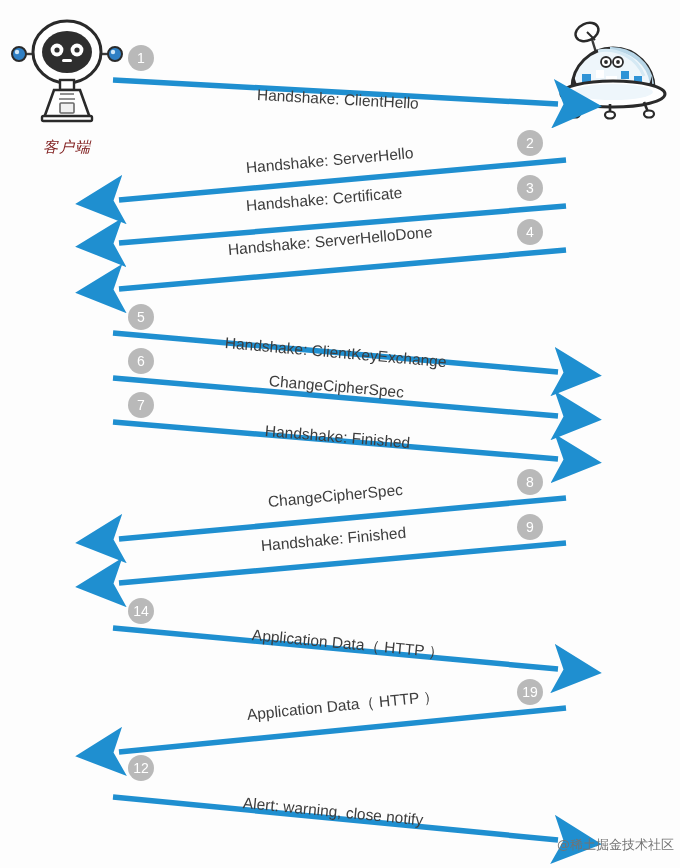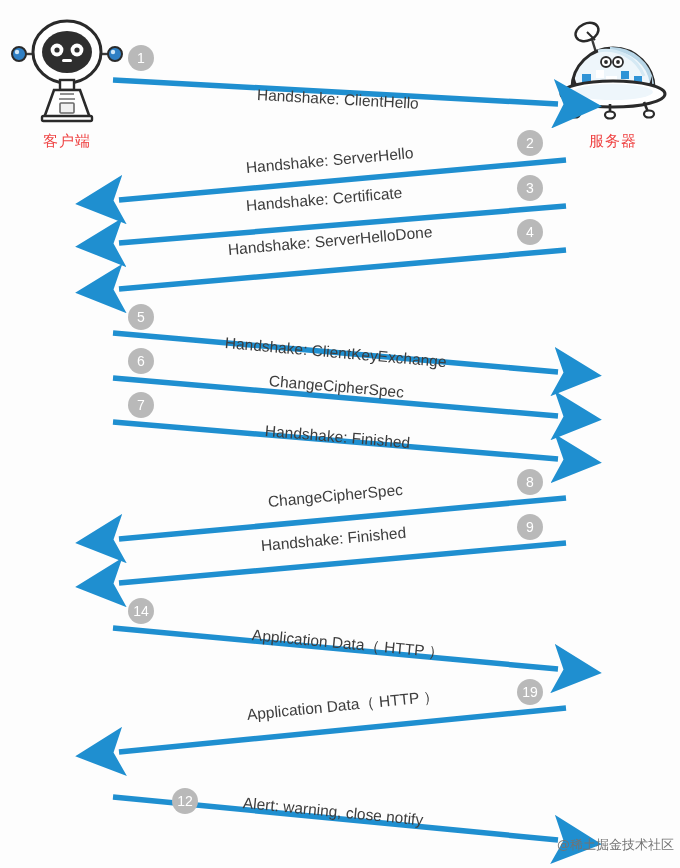--- a/index.html
+++ b/index.html
@@ -2,22 +2,22 @@
 <html><head>
 <meta charset="utf-8">
 <style>
   html,body{margin:0;padding:0;background:#ffffff;}
   body{width:680px;height:868px;position:relative;overflow:hidden;
        font-family:"Liberation Sans","DejaVu Sans",sans-serif;
        background:#fdfdfd;}
   #stage{position:absolute;left:0;top:0;width:680px;height:868px;}
   svg.layer{position:absolute;left:0;top:0;width:680px;height:868px;overflow:visible;}
   .endpoint{position:absolute;width:130px;text-align:center;}
-  .endpoint .caption{font-size:15px;color:#ef4444;letter-spacing:1px;
-        font-family:"DejaVu Sans","Liberation Sans",sans-serif;margin-top:2px;}
+  .endpoint .caption{font-size:15px;color:#7f1d1d;letter-spacing:1px;
+        font-family:"DejaVu Sans","Liberation Sans",sans-serif;margin-top:8px;font-style:italic;}
   .client-wrap{left:2px;top:14px;}
   .server-wrap{left:548px;top:14px;}
   .badge{position:absolute;width:26px;height:26px;border-radius:50%;
          background:#b9b9b9;color:#ffffff;font-size:14px;line-height:26px;
          text-align:center;font-family:"Liberation Sans",sans-serif;}
   .msg-label{position:absolute;white-space:nowrap;font-size:15.5px;color:#3d3d3d;
              font-family:"Liberation Sans","DejaVu Sans",sans-serif;
              transform-origin:left center;}
   .watermark{position:absolute;right:6px;bottom:14px;font-size:13px;color:#737373;
              font-family:"DejaVu Sans","Liberation Sans",sans-serif;letter-spacing:0px;}
@@ -91,21 +91,20 @@
       <ellipse cx="65" cy="80" rx="52" ry="13" fill="#ffffff" stroke="#2a2a2a" stroke-width="3"></ellipse>
       <ellipse cx="65" cy="78" rx="40" ry="8" fill="#eef6fb" stroke="none"></ellipse>
 
       <path d="M32 88 L28 98" stroke="#2a2a2a" stroke-width="2.6" fill="none"></path>
       <ellipse cx="27" cy="100" rx="5" ry="3.5" fill="#ffffff" stroke="#2a2a2a" stroke-width="2.2"></ellipse>
       <path d="M62 90 L62 99" stroke="#2a2a2a" stroke-width="2.6" fill="none"></path>
       <ellipse cx="62" cy="101" rx="5" ry="3.5" fill="#ffffff" stroke="#2a2a2a" stroke-width="2.2"></ellipse>
       <path d="M96 88 L100 98" stroke="#2a2a2a" stroke-width="2.6" fill="none"></path>
       <ellipse cx="101" cy="100" rx="5" ry="3.5" fill="#ffffff" stroke="#2a2a2a" stroke-width="2.2"></ellipse>
     </svg>
-    <div class="caption">服务器</div>
   </div>
 
   <svg class="layer">
     <defs>
       <marker id="ah-r" markerWidth="9" markerHeight="9" refX="1" refY="4.5" orient="auto" markerUnits="strokeWidth">
         <path d="M0,0 L9,4.5 L0,9 L2,4.5 Z" fill="#1f8fd0"></path>
       </marker>
       <marker id="ah-l" markerWidth="9" markerHeight="9" refX="1" refY="4.5" orient="auto" markerUnits="strokeWidth">
         <path d="M0,0 L9,4.5 L0,9 L2,4.5 Z" fill="#1f8fd0"></path>
       </marker>
@@ -130,21 +129,21 @@
   <div class="badge" style="left:517px;top:130px;">2</div>
   <div class="badge" style="left:517px;top:175px;">3</div>
   <div class="badge" style="left:517px;top:219px;">4</div>
   <div class="badge" style="left:128px;top:304px;">5</div>
   <div class="badge" style="left:128px;top:348px;">6</div>
   <div class="badge" style="left:128px;top:392px;">7</div>
   <div class="badge" style="left:517px;top:469px;">8</div>
   <div class="badge" style="left:517px;top:514px;">9</div>
   <div class="badge" style="left:128px;top:598px;">14</div>
   <div class="badge" style="left:517px;top:679px;">19</div>
-  <div class="badge" style="left:128px;top:788px;margin-left:44px;">12</div>
+  <div class="badge" style="left:128px;top:755px;">12</div>
 
   <div class="msg-label" style="left:257px;top:86px;transform:rotate(3.1deg);">Handshake: ClientHello</div>
   <div class="msg-label" style="left:246px;top:159px;transform:rotate(-5.1deg);">Handshake: ServerHello</div>
   <div class="msg-label" style="left:246px;top:197px;transform:rotate(-4.8deg);">Handshake: Certificate</div>
   <div class="msg-label" style="left:228px;top:241px;transform:rotate(-5.0deg);">Handshake: ServerHelloDone</div>
   <div class="msg-label" style="left:225px;top:334px;transform:rotate(5.0deg);">Handshake: ClientKeyExchange</div>
   <div class="msg-label" style="left:269px;top:372px;transform:rotate(4.9deg);">ChangeCipherSpec</div>
   <div class="msg-label" style="left:265px;top:422px;transform:rotate(4.8deg);">Handshake: Finished</div>
   <div class="msg-label" style="left:268px;top:493px;transform:rotate(-5.2deg);">ChangeCipherSpec</div>
   <div class="msg-label" style="left:261px;top:537px;transform:rotate(-5.2deg);">Handshake: Finished</div>

